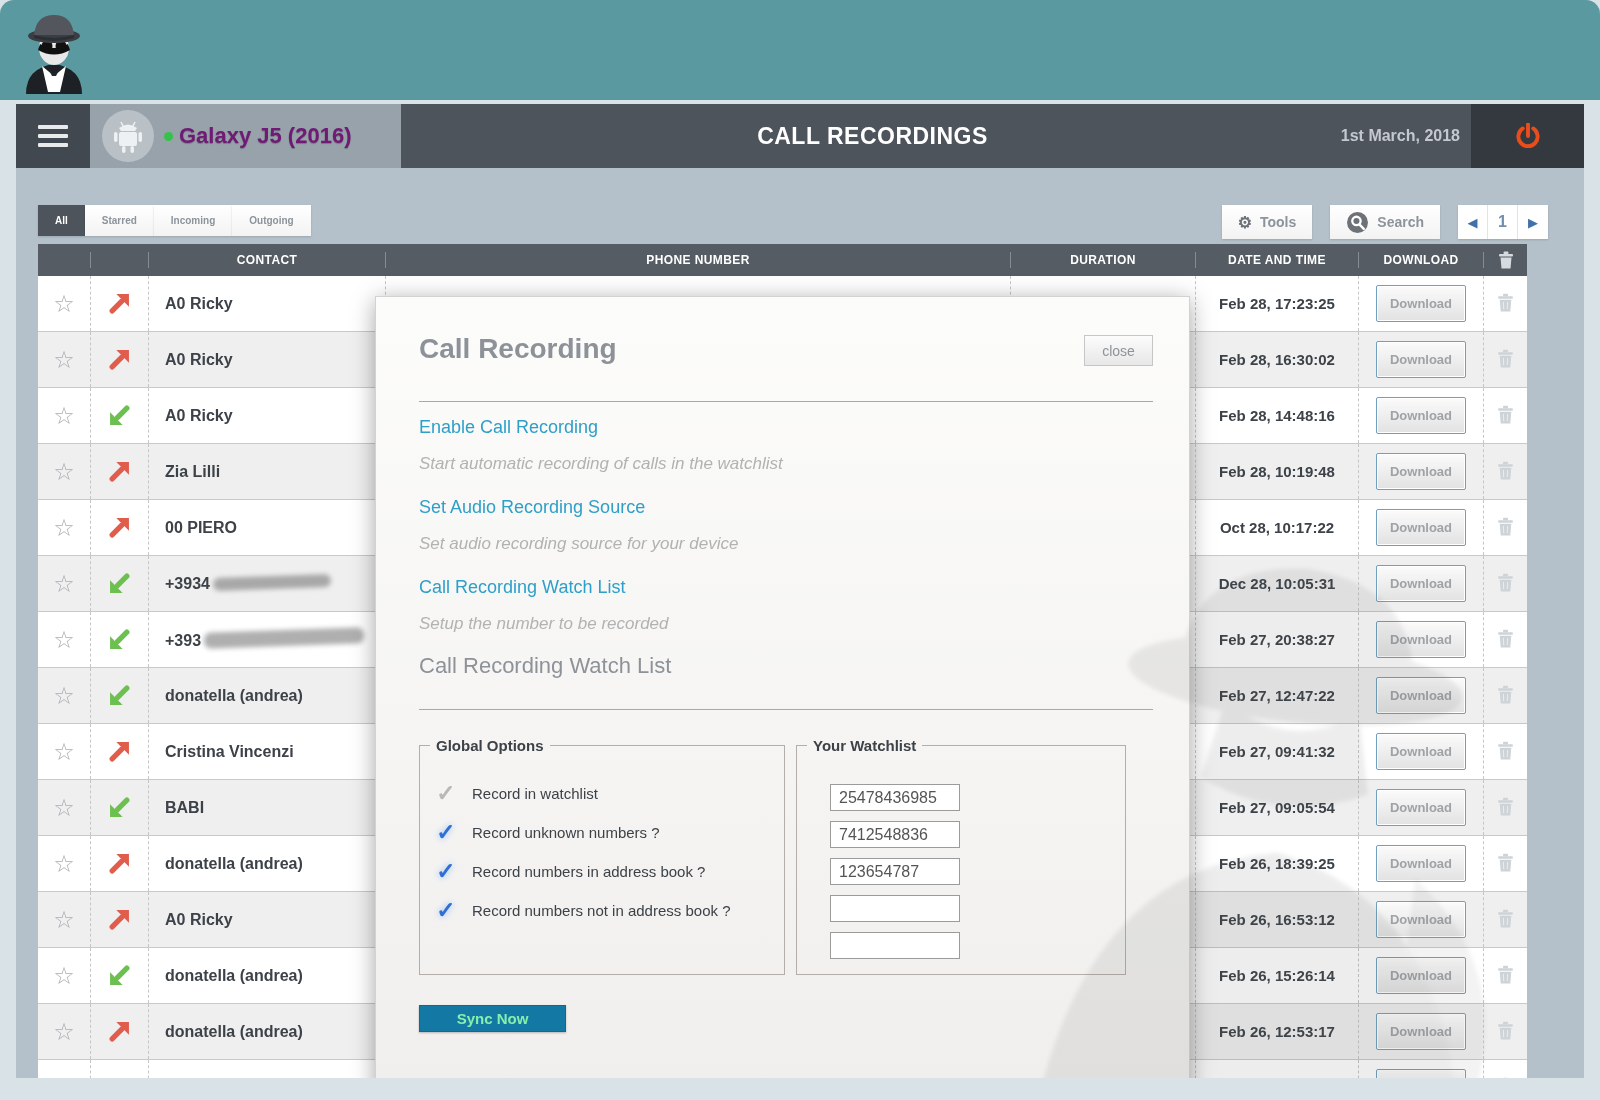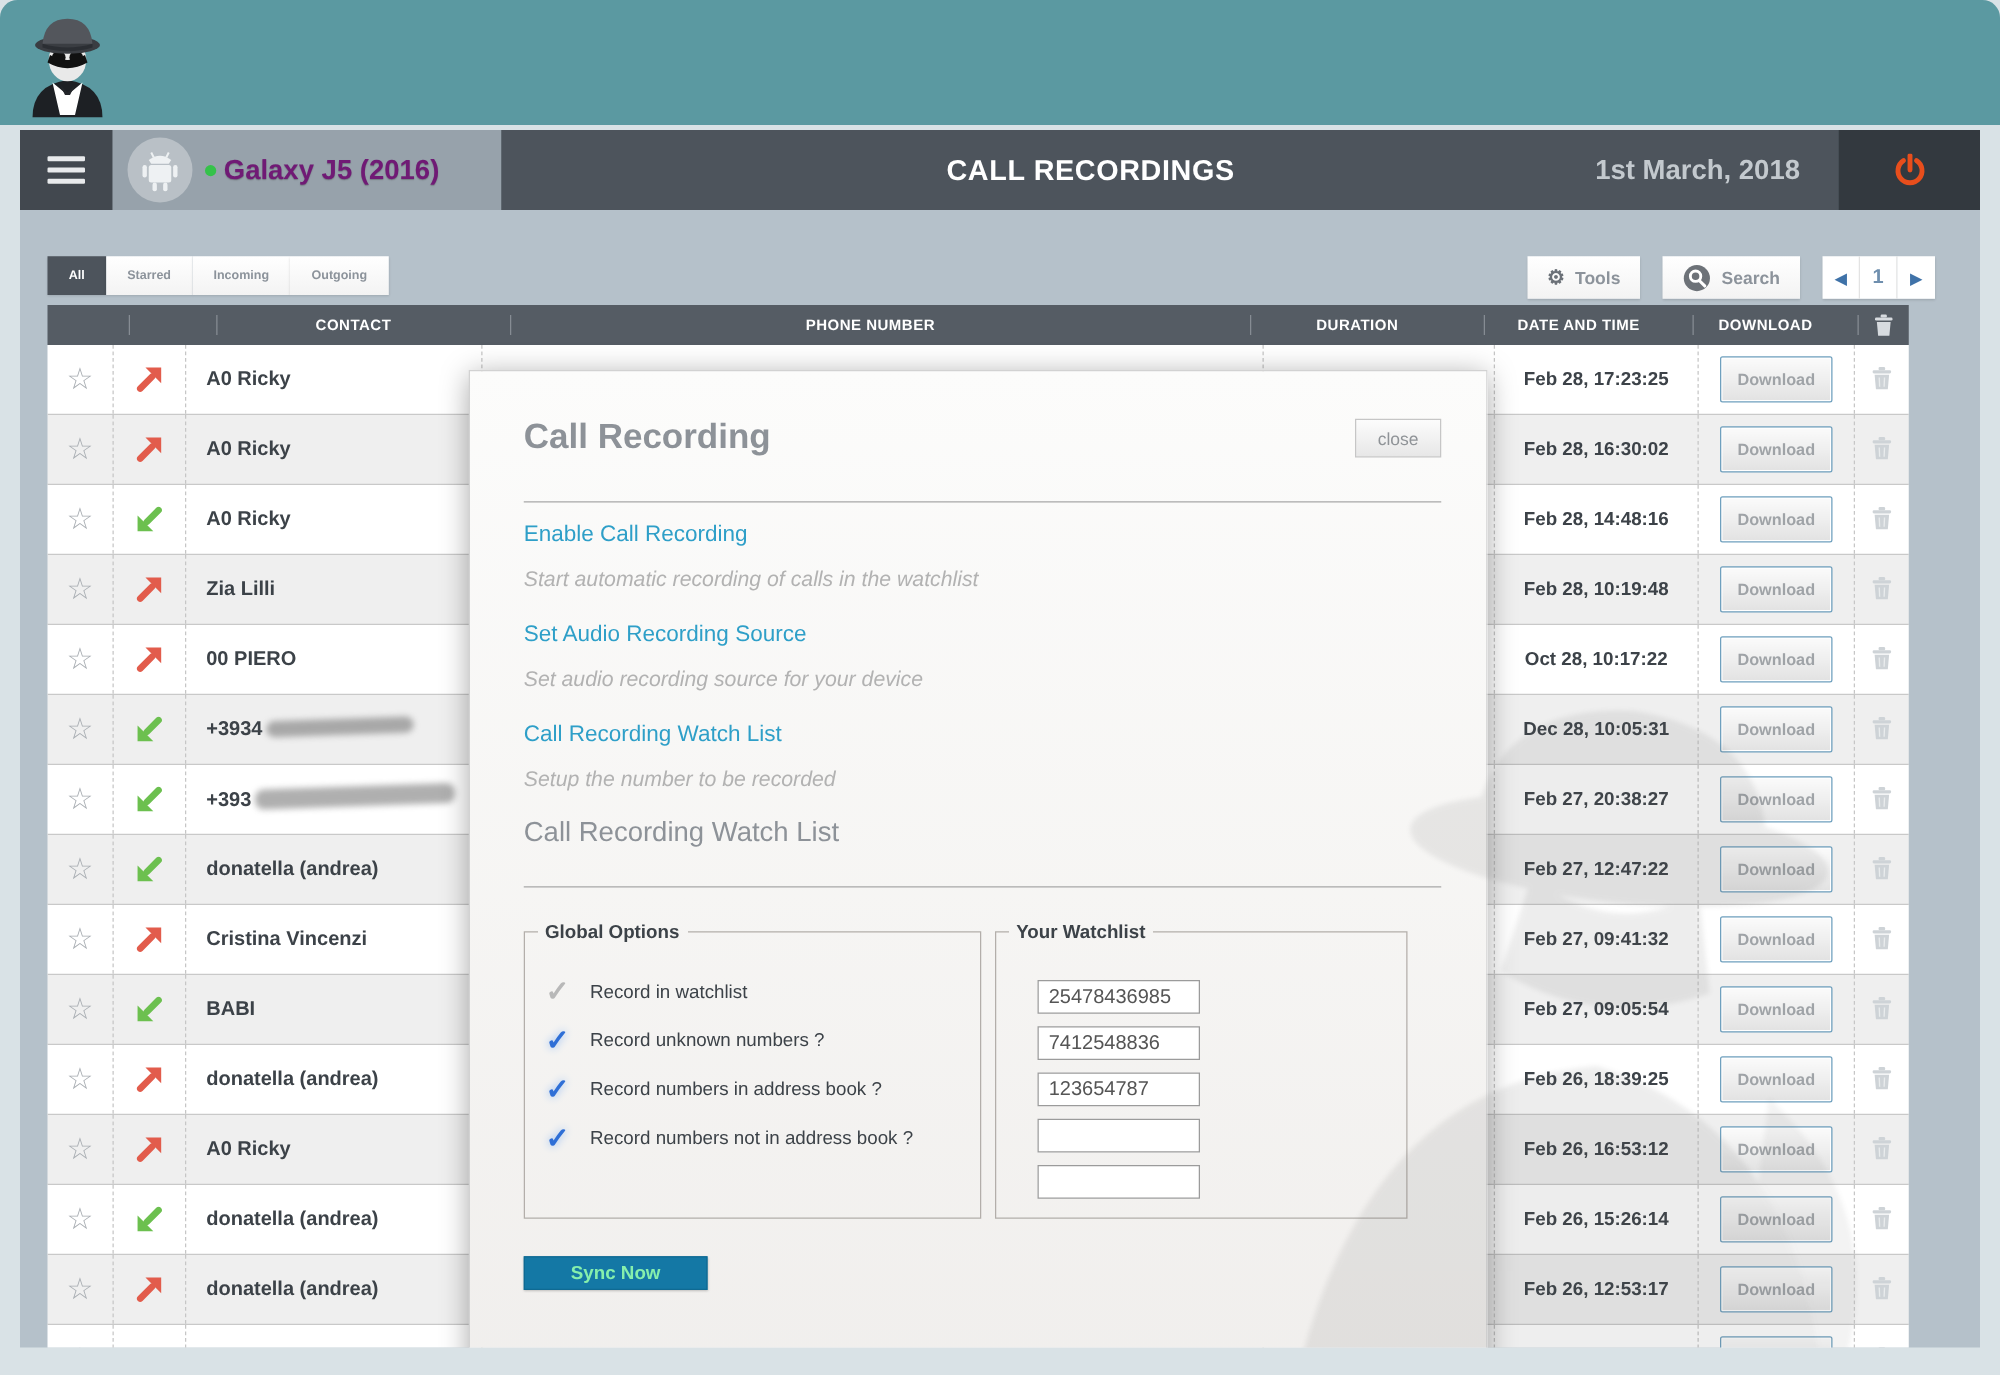--- a/index.html
+++ b/index.html
@@ -19,22 +19,22 @@
   .appbar { position:absolute; left:0; top:0; width:1568px; height:64px; background:#4d545c; display:flex; }
   .burger { width:74px; height:64px; background:#42484f; display:flex; flex-direction:column;
     justify-content:center; align-items:center; gap:5px; cursor:pointer; }
   .burger i { display:block; width:30px; height:4px; background:#e8eaec; border-radius:1px; }
   .devicebox { width:311px; height:64px; background:#97a2ab; display:flex; align-items:center; gap:10px; padding-left:12px; }
   .avatar { width:52px; height:52px; border-radius:50%; background:#b9c0c6; display:flex; align-items:center; justify-content:center; }
   .onlinedot { width:9px; height:9px; border-radius:50%; background:#35c24a; margin-right:-4px; }
   .devname { color:#701a75; font-size:22px; font-weight:bold; text-shadow:0 1px 1px rgba(0,0,0,.25); }
   .apptitle { position:absolute; left:385px; right:240px; top:0; height:64px; display:flex;
     align-items:center; justify-content:center; color:#fff; font-size:23px; font-weight:bold; letter-spacing:.5px; }
-  .appdate { position:absolute; right:144px; top:0; height:64px; display:flex; align-items:center;
-    color:#c3c9ce; font-size:22px; font-weight:bold; }
+  .appdate { position:absolute; right:124px; top:0; height:64px; display:flex; align-items:center;
+    color:#c3c9ce; font-size:16px; font-weight:bold; }
   .powerbox { position:absolute; right:0; top:0; width:113px; height:64px; background:#33393f;
     display:flex; align-items:center; justify-content:center; cursor:pointer; }
 
   
   .tabsrow { position:absolute; left:22px; top:101px; width:1524px; height:34px; }
   .tab { position:relative; float:left; margin-right:0; height:31px; padding:0 17px; border:none;
     background:linear-gradient(#ffffff,#f3f3f3); color:#8c939b; font-weight:bold; font-size:10px;
     font-family:inherit; cursor:pointer; box-shadow:0 1px 2px rgba(0,0,0,.15); }
   .tab.active { background:#4d545c; color:#fff; }
   .rightbtns { position:absolute; right:14px; top:0; height:34px; display:flex; gap:18px; }
@@ -44,21 +44,21 @@
   .gear { font-size:16px; color:#6b7178; }
   .pager { display:flex; height:34px; box-shadow:0 1px 2px rgba(0,0,0,.15); }
   .pager .pcell { width:30px; height:34px; background:#fff; border:none; border-right:1px solid #e3e3e3;
     display:flex; align-items:center; justify-content:center; font-size:13px; color:#3f72a8; cursor:pointer; font-family:inherit; }
   .pager .pcell:last-child { border-right:none; }
   .pager .pnum { color:#6f8fae; font-size:16px; font-weight:bold; cursor:default; }
 
   
   .table { position:absolute; left:22px; top:140px; width:1489px; }
   .thead { display:flex; height:32px; background:#555c64; color:#fff; font-size:12px; font-weight:bold;
-    letter-spacing:.4px; align-items:center;gap:17px; }
+    letter-spacing:.4px; align-items:center; }
   .thead .cell { display:flex; align-items:center; justify-content:center; height:16px; }
   .thead .cell + .cell { border-left:1px solid #868c93; }
   .trow { display:flex; height:56px; background:#fff; border-bottom:1px solid #c9c9c9; align-items:center; }
   .trow.alt { background:#efefef; }
   .cell { height:100%; display:flex; align-items:center; justify-content:center; }
   .c-star { width:52px; } .c-dir { width:58px; } .c-contact { width:237px; justify-content:flex-start; padding-left:16px; }
   .c-phone { width:625px; } .c-dur { width:185px; } .c-date { width:163px; } .c-dl { width:125px; } .c-trash { width:44px; }
   .trow .cell + .cell { border-left:1px dashed #c6c6c6; }
   .trow .c-star { border-left:none; }
   .star { font-size:24px; color:#a9aeb3; line-height:1; cursor:pointer; }

